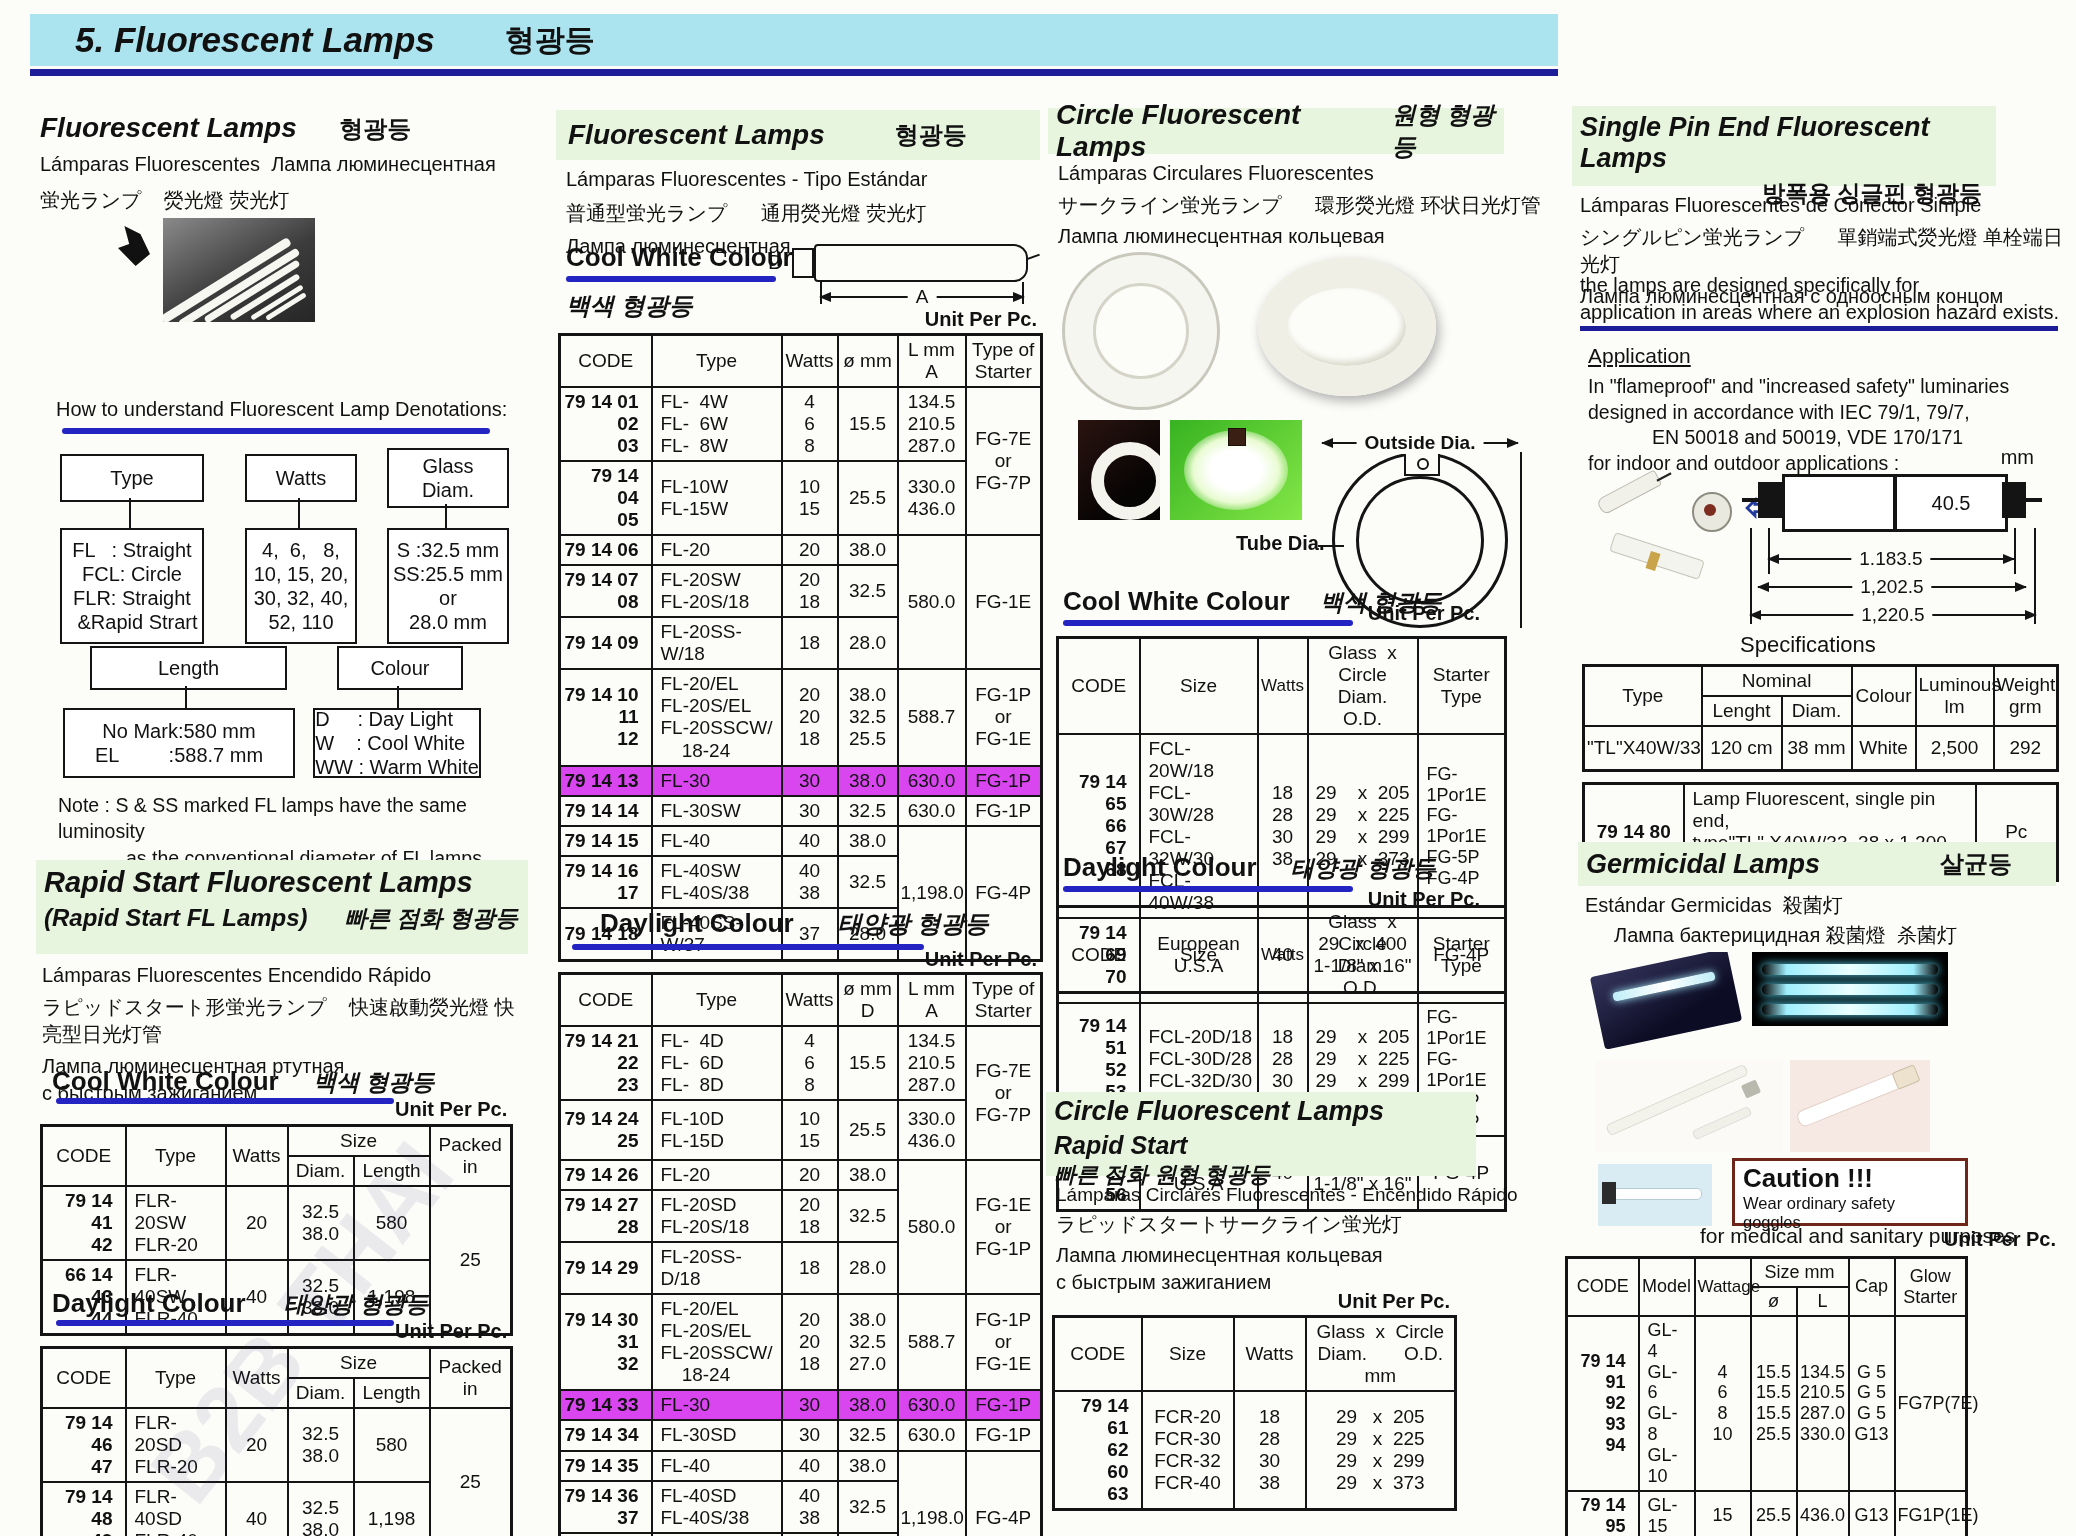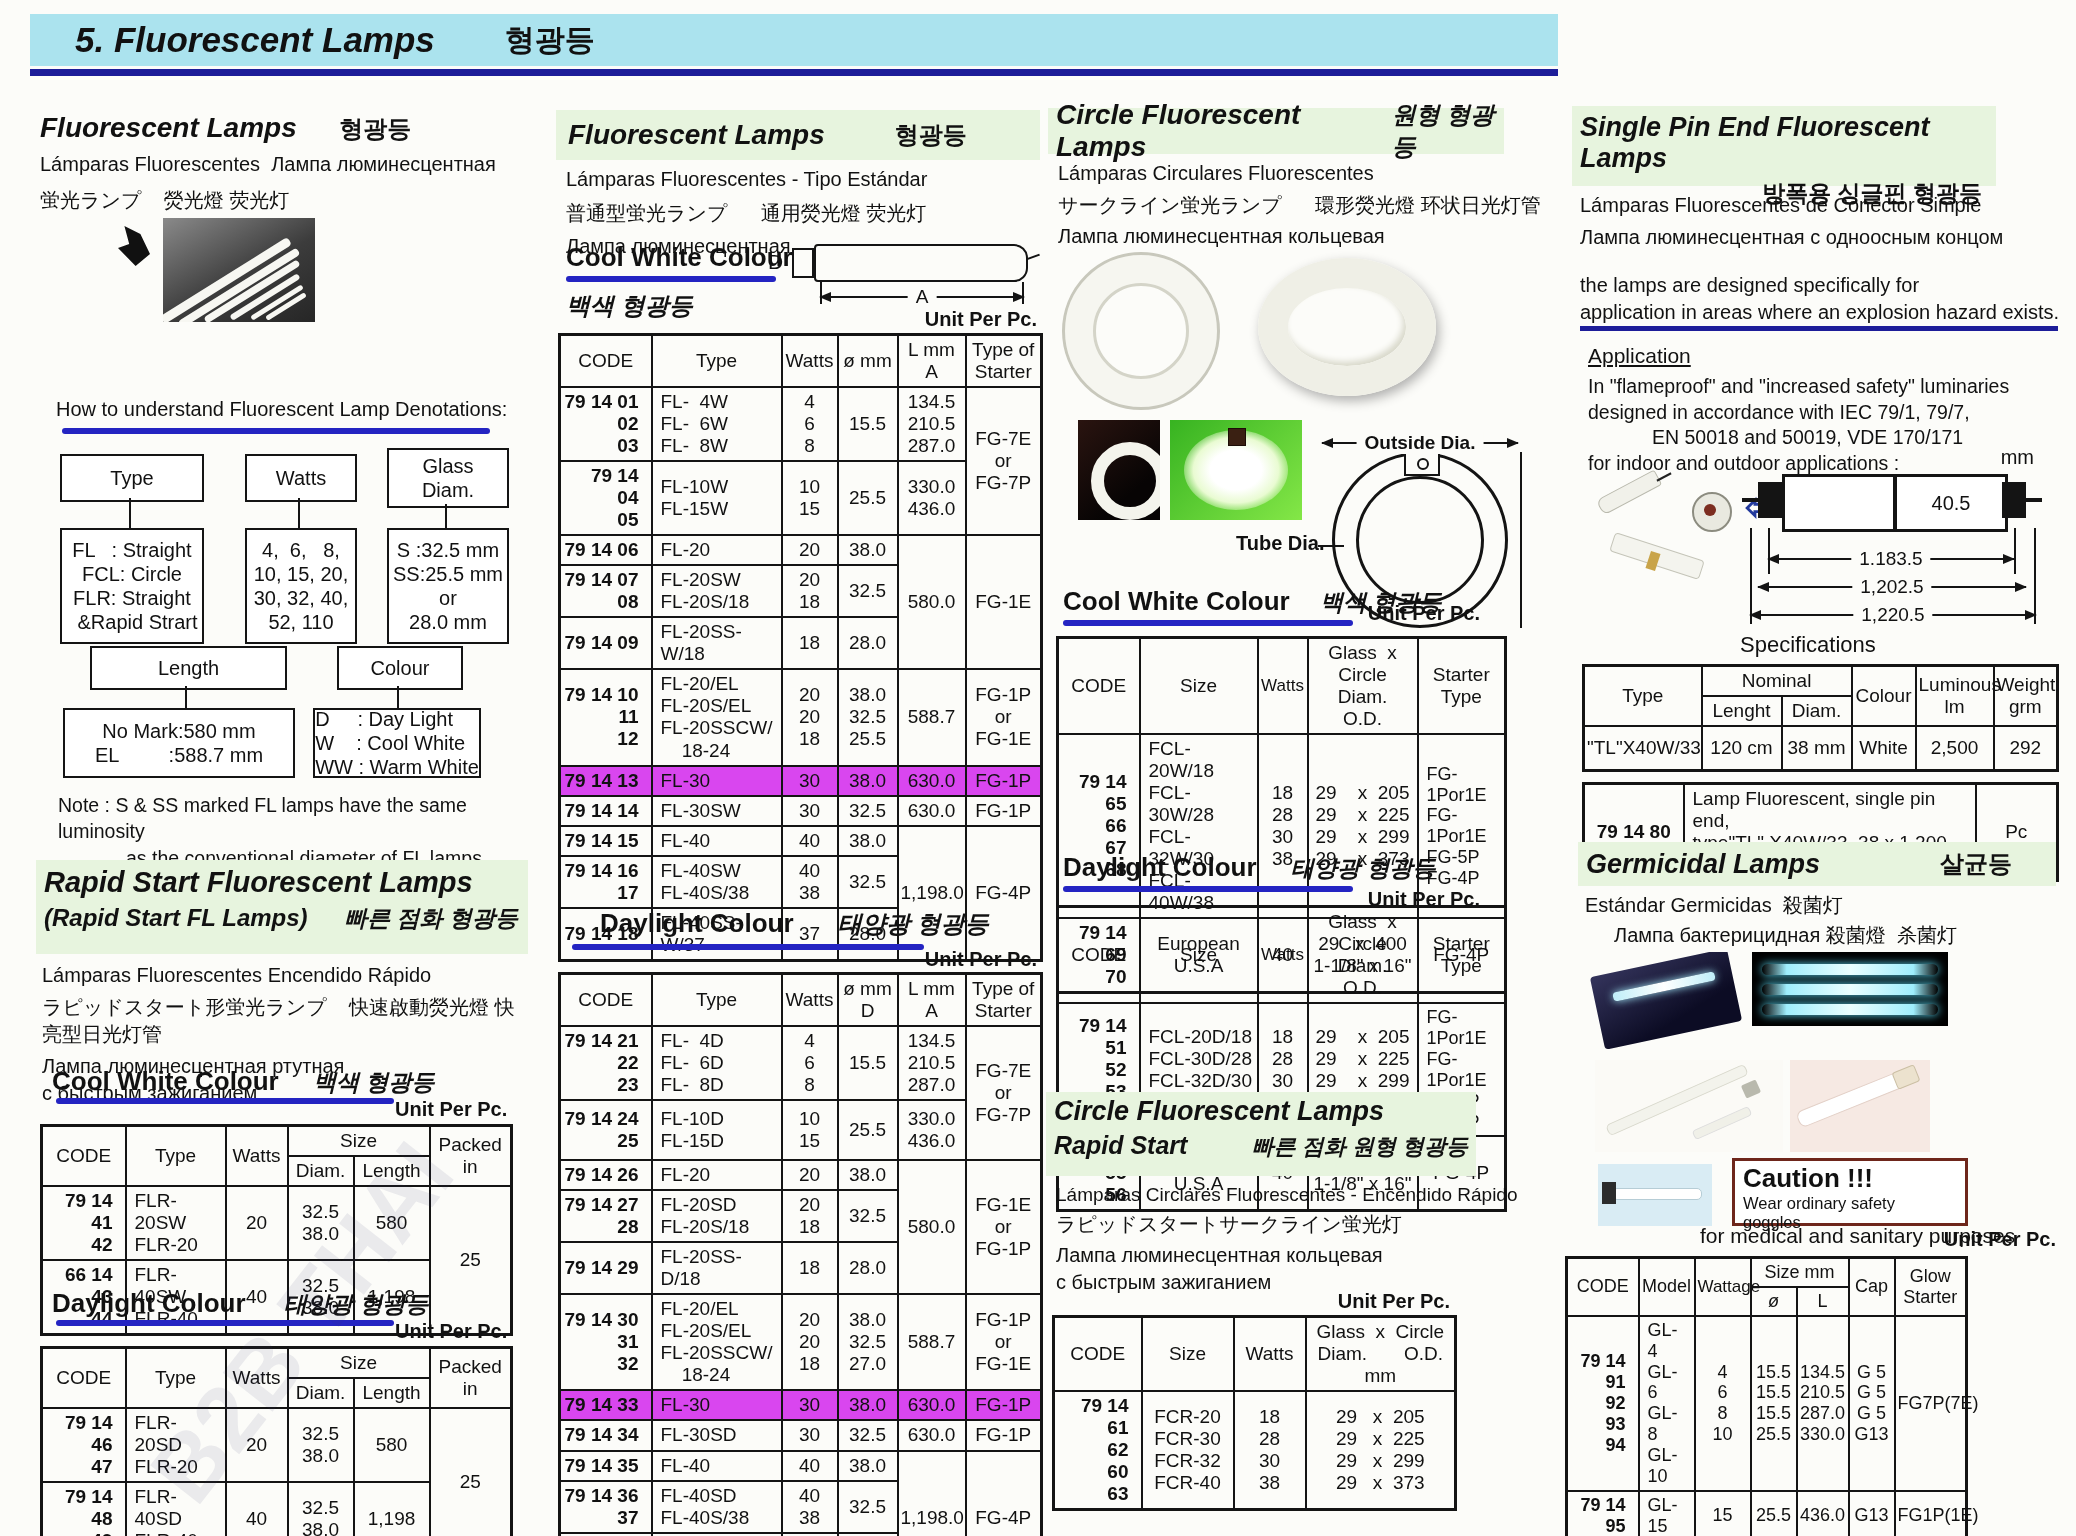--- a/index.html
+++ b/index.html
@@ -696,21 +696,21 @@
         <td>40</td>
         <td>29   x  400
 1-1/8" x 16"</td>
         <td>FG-4P</td>
       </tr>
     </tbody>
   </table>
 
   <div class="abs gband" style="left:1046px;top:1092px;width:430px;height:84px;">
     <div class="tit" style="font-size:27px;margin:4px 0 0 8px;">Circle Fluorescent Lamps</div>
-    <div style="display:flex;justify-content:space-between;align-items:baseline;margin:4px 8px 0 8px;">
+    <div style="display:flex;justify-content:space-between;align-items:baseline;margin:4px 8px 0 8px;flex-direction:column;">
       <span class="tit" style="font-size:25px;">Rapid Start</span>
       <span class="kr" style="font-size:22px;font-style:italic;">빠른 점화 원형 형광등</span>
     </div>
   </div>
   <div class="abs" style="left:1056px;top:1182px;width:480px;">
     <div class="sub" style="font-size:19px;">Lámparas Circlares Fluorescentes - Encendido Rápido</div>
     <div class="sub" style="margin-top:3px;">ラピッドスタートサークライン蛍光灯</div>
     <div class="sub" style="margin-top:3px;">Лампа люминесцентная кольцевая</div>
     <div class="sub">с быстрым зажиганием</div>
   </div>
@@ -754,20 +754,21 @@
       </tr>
     </tbody>
   </table>
 
   <div class="abs gband" style="left:1572px;top:106px;width:424px;height:80px;">
     <div class="tit" style="font-size:27px;margin:6px 0 0 8px;">Single Pin End Fluorescent Lamps</div>
     <div class="kr" style="font-size:23px;text-align:right;margin:4px 14px 0 0;">방폭용 싱글핀 형광등</div>
   </div>
   <div class="abs" style="left:1580px;top:192px;width:490px;">
     <div class="sub">Lámparas Fluorescentes de Conector Simple</div>
+    <div class="sub" style="margin-top:4px;">シングルピン蛍光ランプ      單銷端式熒光燈 单栓端日光灯</div>
     <div class="sub" style="margin-top:4px;">Лампа люминесцентная с одноосным концом</div>
   </div>
   <div class="abs" style="left:1580px;top:272px;width:486px;font-size:20px;line-height:1.35;">
     <div class="pre">the lamps are designed specifically for</div>
     <div class="pre">application in areas where an explosion hazard exists.</div>
   </div>
   <div class="abs navybar" style="left:1580px;top:326px;width:478px;height:5px;"></div>
 
   <div class="abs" style="left:1588px;top:344px;font-size:21px;text-decoration:underline;">Application</div>
   <div class="abs" style="left:1588px;top:374px;width:480px;font-size:19.5px;line-height:1.32;">

